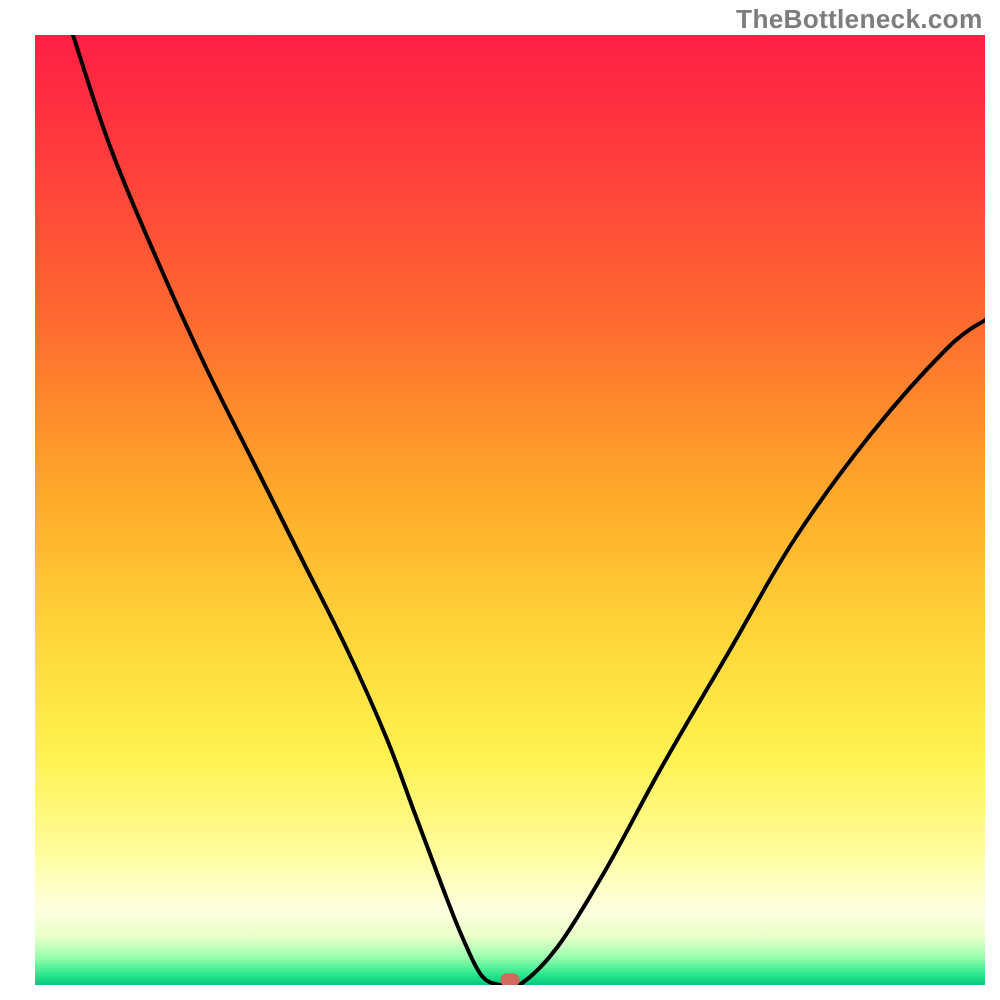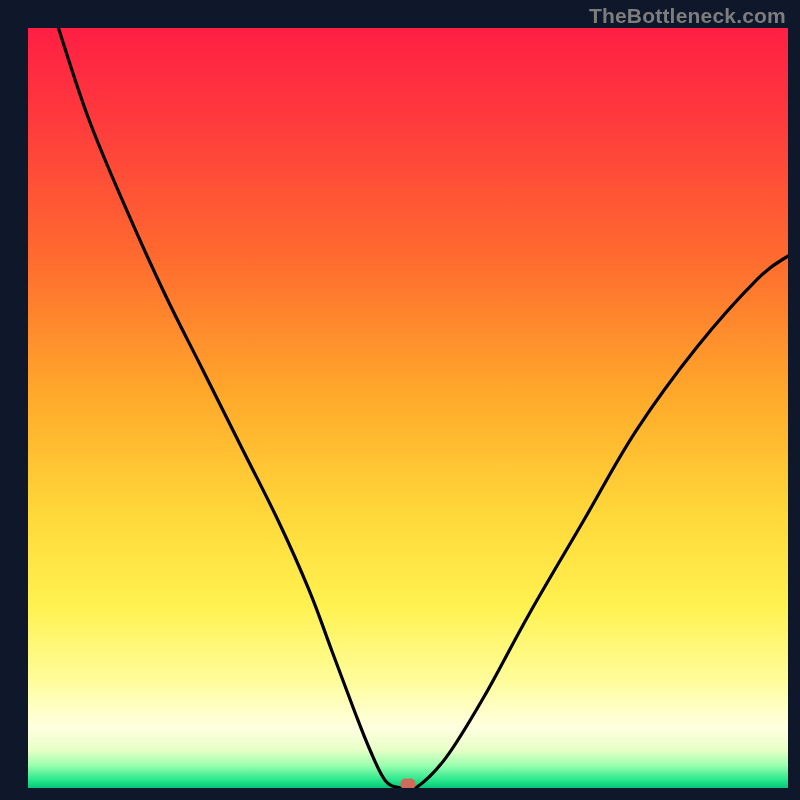--- a/index.html
+++ b/index.html
@@ -8,21 +8,21 @@
     width: 800px;
     height: 800px;
     background: #000;
     overflow: hidden;
     font-family: Arial, Helvetica, sans-serif;
   }
   .frame {
     position: relative;
     width: 800px;
     height: 800px;
-    background: #0f172a;
+    background: #ffffff;
   }
   .watermark {
     position: absolute;
     top: 4px;
     right: 14px;
     color: #7d7d7d;
     font-size: 21px;
     font-weight: 600;
     letter-spacing: 0.2px;
     z-index: 5;

